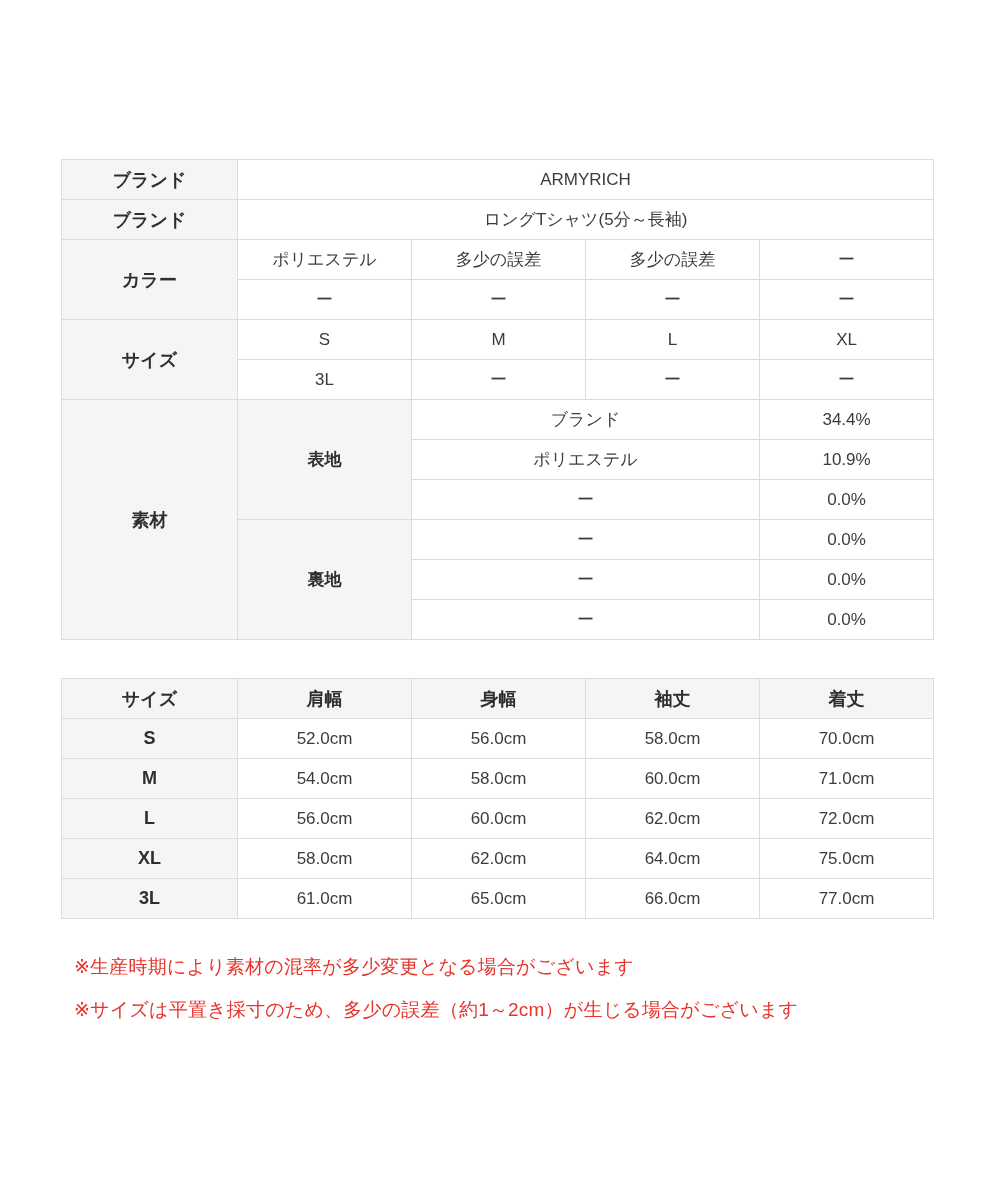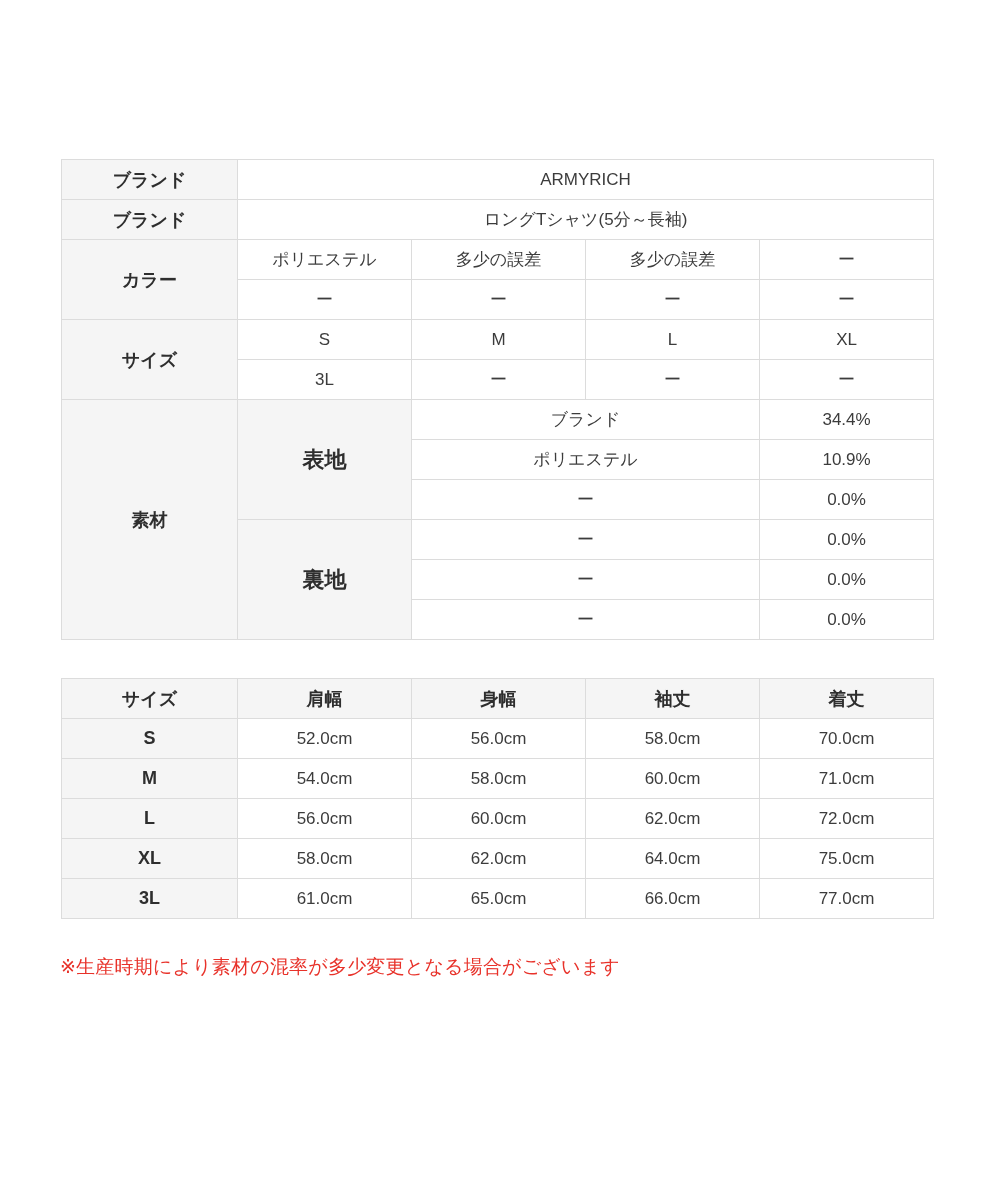--- a/index.html
+++ b/index.html
@@ -35,21 +35,21 @@
   .lbl {
     background: #f5f5f5;
     font-weight: bold;
     color: #2e2e2e;
     font-size: 18px;
   }
   .sub-lbl {
     background: #f5f5f5;
     font-weight: bold;
     color: #2e2e2e;
-    font-size: 22px;
+    font-size: 17px;
   }
 
   
   #spec-table {
     position: absolute;
     left: 61px;
     top: 159px;
     width: 872px;
   }
   #spec-table td { height: 40px; }
@@ -78,21 +78,21 @@
   #size-table .row-lbl {
     background: #f5f5f5;
     font-weight: bold;
     font-size: 18px;
     color: #2e2e2e;
   }
 
   
   .notes {
     position: absolute;
-    left: 60px;
+    left: 74px;
     top: 952px;
     width: 890px;
   }
   .note {
     color: #e8322a;
     font-size: 19px;
     line-height: 1.55;
     letter-spacing: 0.2px;
     margin-bottom: 14px;
     white-space: nowrap;
@@ -228,15 +228,16 @@
         <td>61.0cm</td>
         <td>65.0cm</td>
         <td>66.0cm</td>
         <td>77.0cm</td>
       </tr>
     </tbody>
   </table>
 
   <div class="notes">
     <div class="note">※生産時期により素材の混率が多少変更となる場合がございます</div>
+    <div class="note">※サイズは平置き採寸のため、多少の誤差（約1～2cm）が生じる場合がございます</div>
   </div>
 
 </div>
 
 </body></html>

